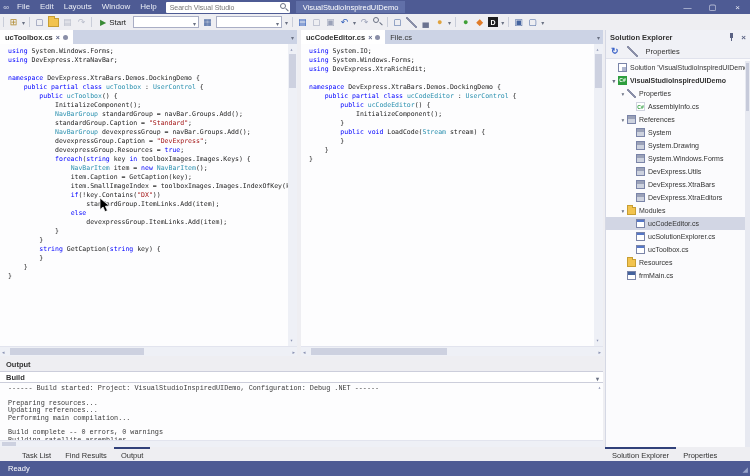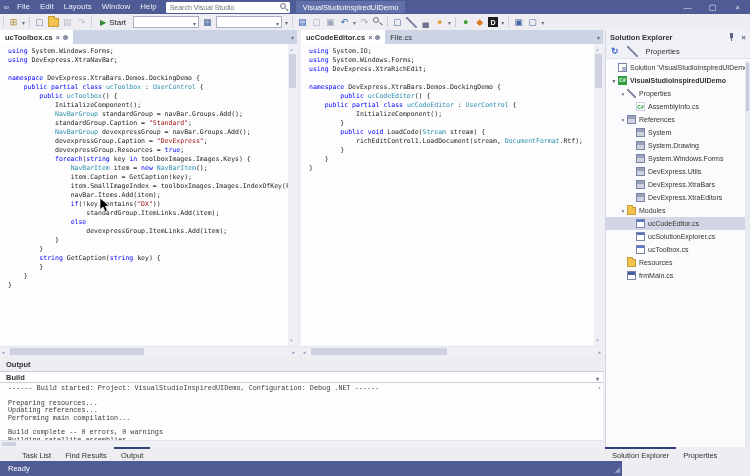--- a/index.html
+++ b/index.html
@@ -107,21 +107,21 @@
   .out-up{position:absolute;right:2px;top:2px;font-size:5px;color:#8a92b2}
   .out-hscroll{height:7px;background:#eef0f6;position:relative;flex:none;border-top:1px solid #e2e4ee}
   .out-hscroll .thumb{position:absolute;left:2px;top:1px;height:4px;width:14px;background:#cdd1e0}
 
   
   .bottomtabs{position:absolute;left:0;top:447px;width:750px;height:14px;background:#eeeef2;font-size:7.5px}
   .bt-group{position:absolute;top:0;height:14px;display:flex}
   .bt-left{left:15px}.bt-right{left:605px}
   .bt-tab{padding:0 7px;display:flex;align-items:center;border-top:2px solid transparent;color:#333;white-space:nowrap}
   .bt-tab.active{border-top-color:#31417a}
-  .statusbar{position:absolute;left:0;top:461px;width:622px;height:15px;background:var(--status,#4e5b94);
+  .statusbar{position:absolute;left:0;top:461px;width:750px;height:15px;background:var(--status,#4e5b94);
              color:#fff;font-size:7.5px;display:flex;align-items:center;padding:0 8px}
   .grip{position:absolute;right:2px;bottom:2px;color:#9aa6cc;font-size:7px}
 
   .splitter{position:absolute;background:#eeeef2}
   .cursor{position:absolute;left:99px;top:197px;z-index:50;pointer-events:none}
 </style>
 </head>
 <body>
 
 <div id="app">
@@ -219,21 +219,20 @@
         <div class="code-line">            <span>InitializeComponent</span>();</div>
         <div class="code-line">            <span class="tk-ty">NavBarGroup</span> <span>standardGroup</span> = <span>navBar</span>.<span>Groups</span>.<span>Add</span>();</div>
         <div class="code-line">            <span>standardGroup</span>.<span>Caption</span> = <span class="tk-str">"Standard"</span>;</div>
         <div class="code-line">            <span class="tk-ty">NavBarGroup</span> <span>devexpressGroup</span> = <span>navBar</span>.<span>Groups</span>.<span>Add</span>();</div>
         <div class="code-line">            <span>devexpressGroup</span>.<span>Caption</span> = <span class="tk-str">"DevExpress"</span>;</div>
         <div class="code-line">            <span>devexpressGroup</span>.<span>Resources</span> = <span class="tk-kw">true</span>;</div>
         <div class="code-line">            <span class="tk-kw">foreach</span>(<span class="tk-kw">string</span> <span>key</span> <span class="tk-kw">in</span> <span>toolboxImages</span>.<span>Images</span>.<span>Keys</span>) {</div>
         <div class="code-line">                <span class="tk-ty">NavBarItem</span> <span>item</span> = <span class="tk-kw">new</span> <span class="tk-ty">NavBarItem</span>();</div>
         <div class="code-line">                <span>item</span>.<span>Caption</span> = <span>GetCaption</span>(<span>key</span>);</div>
         <div class="code-line">                <span>item</span>.<span>SmallImageIndex</span> = <span>toolboxImages</span>.<span>Images</span>.<span>IndexOfKey</span>(<span>key</span>);</div>
-        <div class="code-line">                <span>navBar</span>.<span>Items</span>.<span>Add</span>(<span>item</span>);</div>
         <div class="code-line">                <span class="tk-kw">if</span>(!<span>key</span>.<span>Contains</span>(<span class="tk-str">"DX"</span>))</div>
         <div class="code-line">                    <span>standardGroup</span>.<span>ItemLinks</span>.<span>Add</span>(<span>item</span>);</div>
         <div class="code-line">                <span class="tk-kw">else</span></div>
         <div class="code-line">                    <span>devexpressGroup</span>.<span>ItemLinks</span>.<span>Add</span>(<span>item</span>);</div>
         <div class="code-line">            }</div>
         <div class="code-line">        }</div>
         <div class="code-line">        <span class="tk-kw">string</span> <span>GetCaption</span>(<span class="tk-kw">string</span> <span>key</span>) {</div>
         <div class="code-line">        }</div>
         <div class="code-line">    }</div>
         <div class="code-line">}</div>
@@ -261,26 +260,25 @@
           <span>File.cs</span>
         </div>
         <span class="strip-caret">▾</span>
       </div>
       <div class="code">
         <div class="code-line"><span class="tk-kw">using</span> <span>System</span>.<span>IO</span>;</div>
         <div class="code-line"><span class="tk-kw">using</span> <span>System</span>.<span>Windows</span>.<span>Forms</span>;</div>
         <div class="code-line"><span class="tk-kw">using</span> <span>DevExpress</span>.<span>XtraRichEdit</span>;</div>
         <div class="code-line"></div>
         <div class="code-line"><span class="tk-kw">namespace</span> <span>DevExpress</span>.<span>XtraBars</span>.<span>Demos</span>.<span>DockingDemo</span> {</div>
+        <div class="code-line">    <span class="tk-kw">public</span> <span class="tk-kw">partial</span> <span class="tk-kw">class</span> <span class="tk-ty">ucCodeEditor</span> : <span class="tk-ty">UserControl</span> {</div>
         <div class="code-line">        <span class="tk-kw">public</span> <span class="tk-ty">ucCodeEditor</span>() {</div>
-        <div class="code-line">    <span class="tk-kw">public</span> <span class="tk-kw">partial</span> <span class="tk-kw">class</span> <span class="tk-ty">ucCodeEditor</span> : <span class="tk-ty">UserControl</span> {</div>
         <div class="code-line">            <span>InitializeComponent</span>();</div>
         <div class="code-line">        }</div>
         <div class="code-line">        <span class="tk-kw">public</span> <span class="tk-kw">void</span> <span>LoadCode</span>(<span class="tk-ty">Stream</span> <span>stream</span>) {</div>
-        <div class="code-line">            <span>richEditControl1</span>.<span>LoadDocument</span>(<span>stream</span>, <span class="tk-ty">DocumentFormat</span>.<span>Rtf</span>);</div>
         <div class="code-line">        }</div>
         <div class="code-line">    }</div>
         <div class="code-line">}</div>
         <div class="vscroll">
           <span class="vs-up">▴</span>
           <span class="thumb"></span>
           <span class="vs-dn">▾</span>
         </div>
       </div>
       <div class="hscroll">

